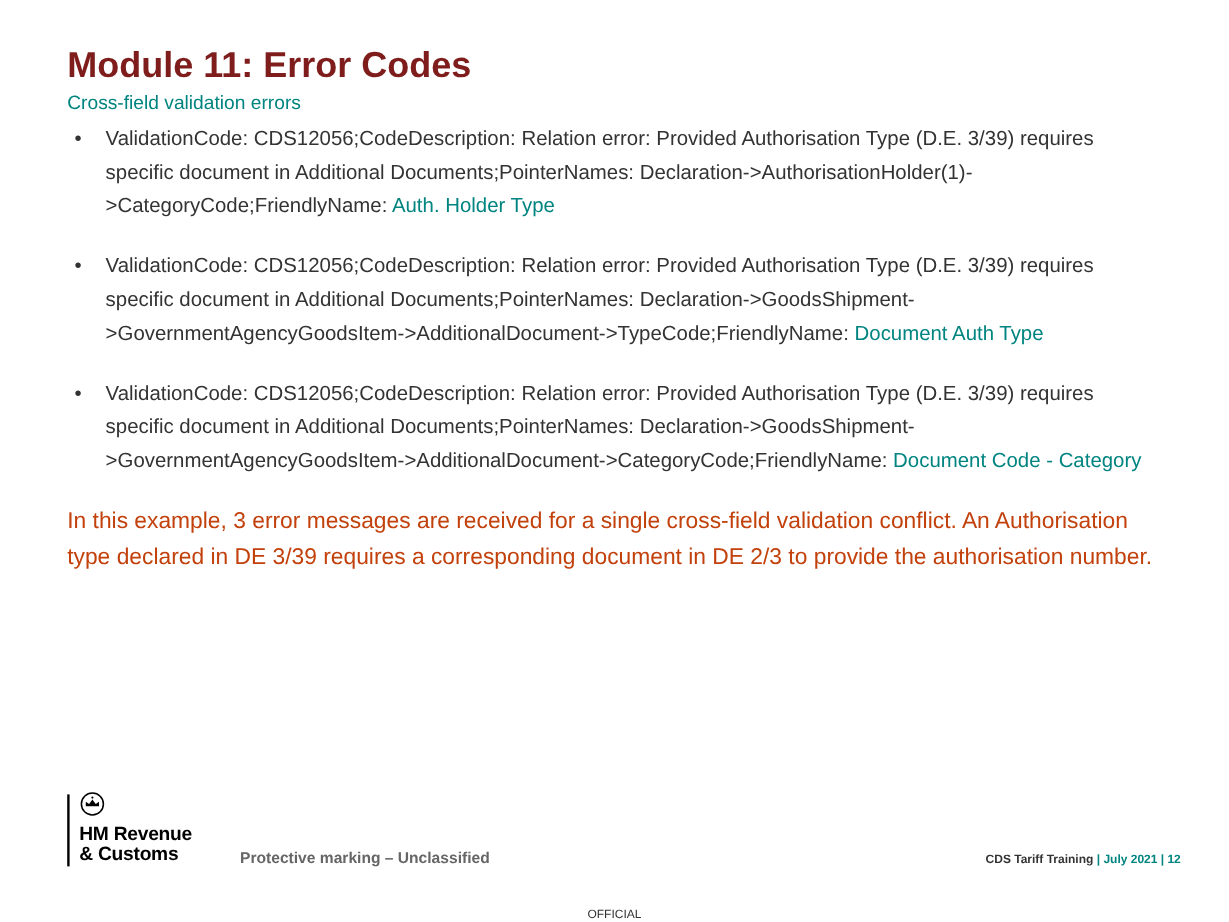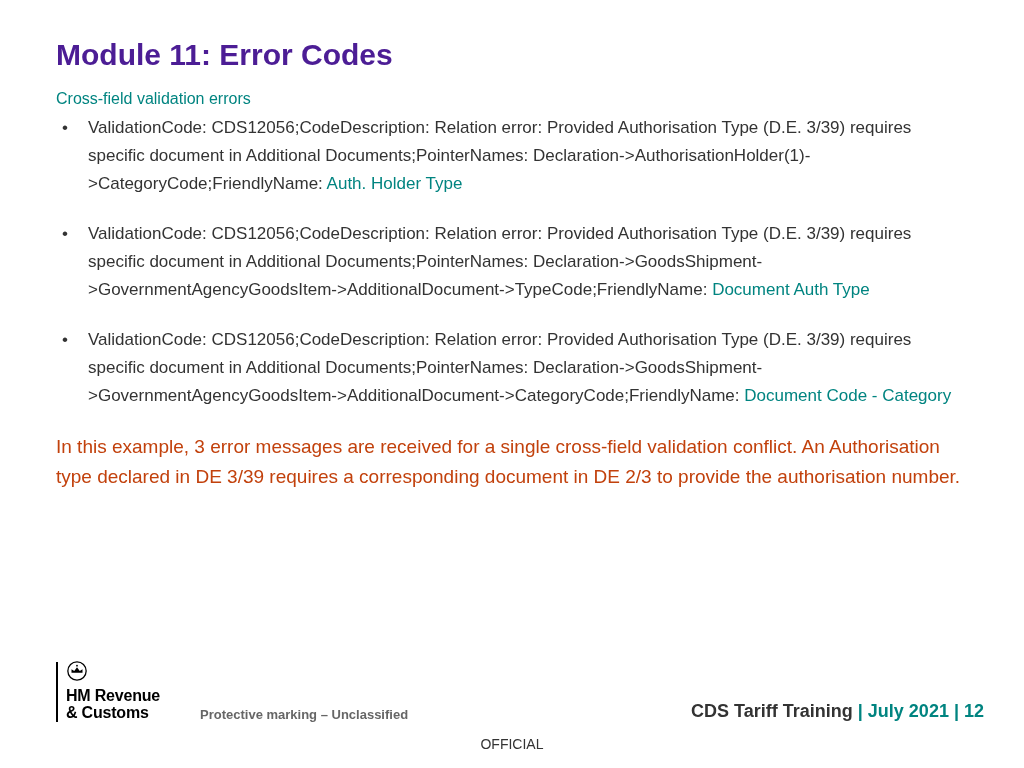--- a/index.html
+++ b/index.html
@@ -1,37 +1,37 @@
 <!DOCTYPE html>
 <html><head>
 <meta charset="utf-8">
 <style>
   * { margin: 0; padding: 0; box-sizing: border-box; }
   html, body { width: 1024px; height: 768px; font-family: Arial, Helvetica, sans-serif; background: #fff; color: #333; }
   .slide { position: relative; width: 1024px; height: 768px; padding: 38px 56px 0 56px; }
-  .title { color: #4c1d95; font-weight: bold; font-size: 30px; margin-bottom: 18px; }
+  .title { color: #7f1d1d; font-weight: bold; font-size: 30px; margin-bottom: 6px; }
   .subtitle { color: #008480; font-size: 16px; margin-bottom: 6px; font-weight: normal; }
   ul.errlist { list-style: none; padding-left: 28px; }
   ul.errlist li { position: relative; font-size: 17px; line-height: 1.65; color: #333; margin-bottom: 22px; padding-left: 4px; }
   ul.errlist li::before { content: "•"; position: absolute; left: -22px; top: 0; color: #333; font-size: 17px; }
   .friendly { color: #008480; }
   .explain { font-size: 19px; line-height: 1.55; color: #c2410c; margin-top: 18px; }
   .footer { position: absolute; left: 56px; right: 40px; bottom: 46px; height: 54px; font-weight: bold; }
   .logo-wrap { position: absolute; left: 0; bottom: 0; display: flex; flex-direction: column; }
   .logo-row { display: flex; align-items: flex-end; }
   .bar { width: 2px; height: 60px; background: #000; margin-right: 8px; }
   .logo-inner { display: flex; flex-direction: column; line-height: 1.05; }
   .crown { margin-bottom: 3px; }
   .org { font-size: 16px; color: #000; letter-spacing: -0.2px; }
   .protective { position: absolute; left: 144px; bottom: 0; font-size: 13px; color: #666; }
-  .meta { position: absolute; right: 0; bottom: 0; font-size: 18px; color: #333; }
+  .meta { position: absolute; right: 0; bottom: 0; font-size: 10px; color: #333; }
   .meta .sep { color: #008480; }
   .meta .date { color: #008480; }
   .meta .page { color: #008480; }
-  .official { position: absolute; left: 0; right: 0; bottom: 16px; text-align: center; font-size: 14px; color: #333; }
+  .official { position: absolute; left: 0; right: 0; bottom: 0; text-align: center; font-size: 10px; color: #333; }
 </style>
 </head>
 <body>
 
 <div class="slide">
 
   <h1 class="title">Module 11: Error Codes</h1>
   <h2 class="subtitle">Cross-field validation errors</h2>
 
   <ul class="errlist">

